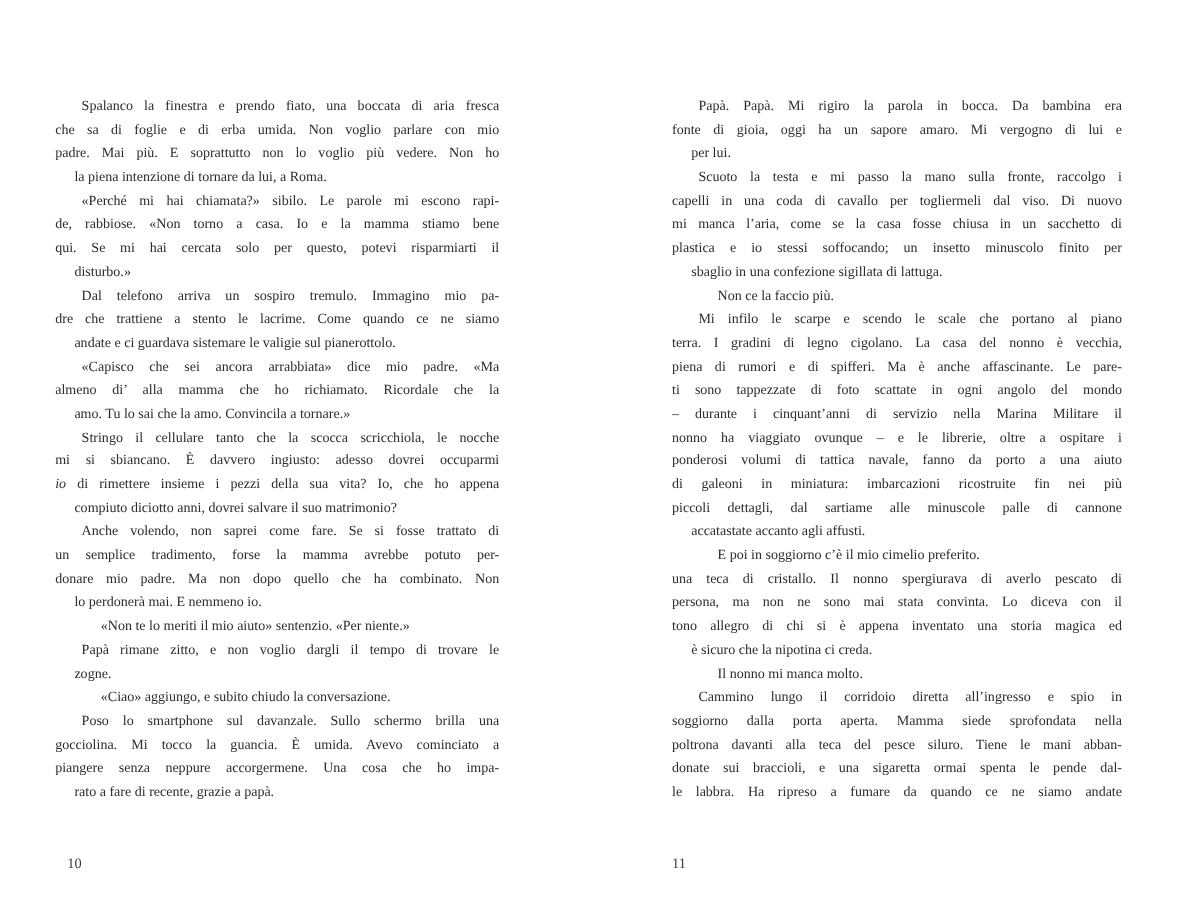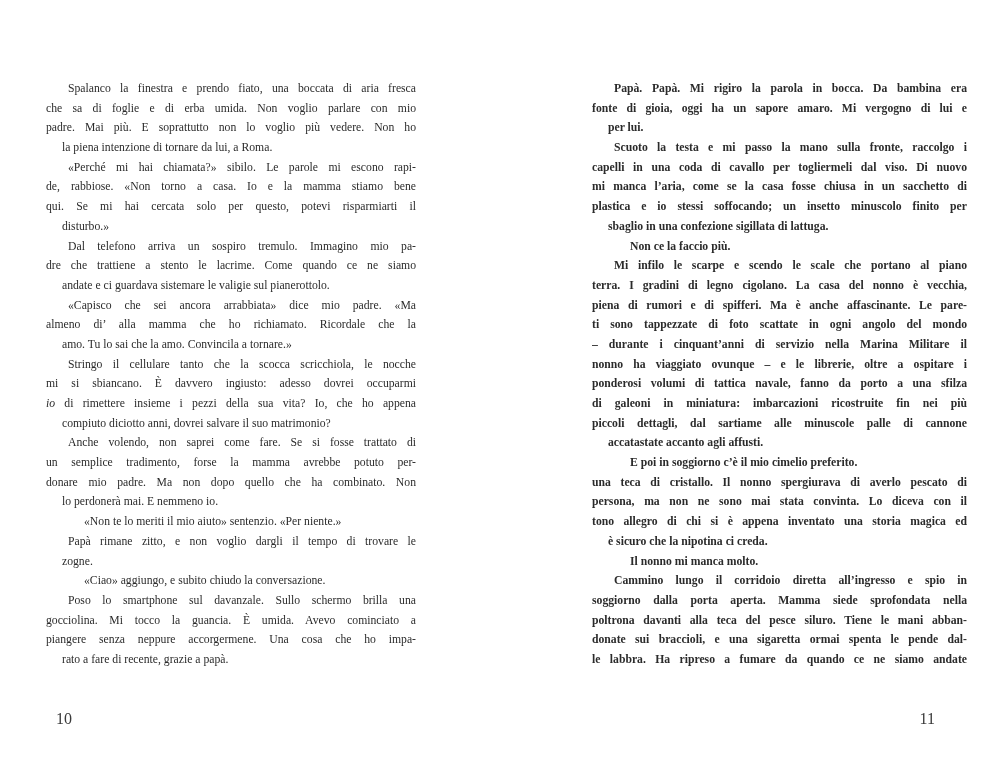--- a/index.html
+++ b/index.html
@@ -13,46 +13,46 @@
     height: 770px;
     overflow: hidden;
     font-family: "Liberation Serif", "DejaVu Serif", serif;
     color: #2b2b2b;
   }
   .page-column {
     position: absolute;
     top: 79px;
   }
   #col-left  { left: 46px;  width: 370px; }
-  #col-right { left: 592px; width: 375px; font-weight: bold; }
+  #col-right { left: 560px; width: 375px; }
   .text-line {
     height: 19.7px;
     line-height: 19.7px;
     font-size: 11.7px;
     overflow: hidden;
     text-align: justify;
     text-align-last: justify;
     color: #2b2b2b;
   }
   .text-line.indent { text-indent: 22px; }
   .text-line.para-end {
     text-align: center;
     text-align-last: left;
     padding-left: 16px;
   }
   .text-line i { font-style: italic; }
   .folio {
     position: absolute;
     top: 712px;
-    font-size: 16px;
+    font-size: 12px;
     line-height: 14px;
     color: #3a3a3a;
   }
   #folio-left { left: 56px; }
-  #folio-right { left: 560px; width: 375px; text-align: right; }
+  #folio-right { left: 560px; width: 375px; text-align: left; }
 </style>
 </head>
 <body>
 
 <div class="page-column" id="col-left">
     <div class="text-line indent">Spalanco la finestra e prendo fiato, una boccata di aria fresca</div>
     <div class="text-line">che sa di foglie e di erba umida. Non voglio parlare con mio</div>
     <div class="text-line">padre. Mai più. E soprattutto non lo voglio più vedere. Non ho</div>
     <div class="text-line para-end">la piena intenzione di tornare da lui, a Roma.</div>
     <div class="text-line indent">«Perché mi hai chiamata?» sibilo. Le parole mi escono rapi-</div>
@@ -92,21 +92,21 @@
     <div class="text-line">mi manca l’aria, come se la casa fosse chiusa in un sacchetto di</div>
     <div class="text-line">plastica e io stessi soffocando; un insetto minuscolo finito per</div>
     <div class="text-line para-end">sbaglio in una confezione sigillata di lattuga.</div>
     <div class="text-line indent para-end">Non ce la faccio più.</div>
     <div class="text-line indent">Mi infilo le scarpe e scendo le scale che portano al piano</div>
     <div class="text-line">terra. I gradini di legno cigolano. La casa del nonno è vecchia,</div>
     <div class="text-line">piena di rumori e di spifferi. Ma è anche affascinante. Le pare-</div>
     <div class="text-line">ti sono tappezzate di foto scattate in ogni angolo del mondo</div>
     <div class="text-line">– durante i cinquant’anni di servizio nella Marina Militare il</div>
     <div class="text-line">nonno ha viaggiato ovunque – e le librerie, oltre a ospitare i</div>
-    <div class="text-line">ponderosi volumi di tattica navale, fanno da porto a una sfilza</div>
+    <div class="text-line">ponderosi volumi di tattica navale, fanno da porto a una aiuto</div>
     <div class="text-line">di galeoni in miniatura: imbarcazioni ricostruite fin nei più</div>
     <div class="text-line">piccoli dettagli, dal sartiame alle minuscole palle di cannone</div>
     <div class="text-line para-end">accatastate accanto agli affusti.</div>
     <div class="text-line indent para-end">E poi in soggiorno c’è il mio cimelio preferito.</div>
     <div class="text-line">una teca di cristallo. Il nonno spergiurava di averlo pescato di</div>
     <div class="text-line">persona, ma non ne sono mai stata convinta. Lo diceva con il</div>
     <div class="text-line">tono allegro di chi si è appena inventato una storia magica ed</div>
     <div class="text-line para-end">è sicuro che la nipotina ci creda.</div>
     <div class="text-line indent para-end">Il nonno mi manca molto.</div>
     <div class="text-line indent">Cammino lungo il corridoio diretta all’ingresso e spio in</div>

